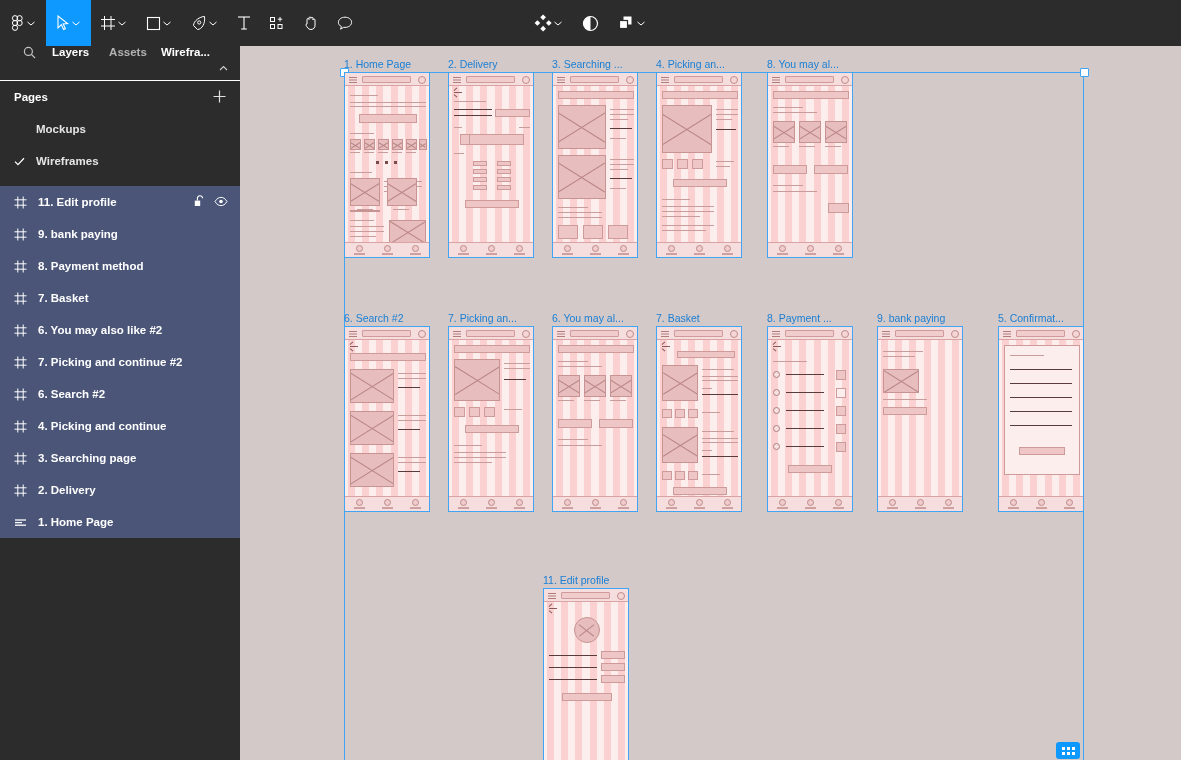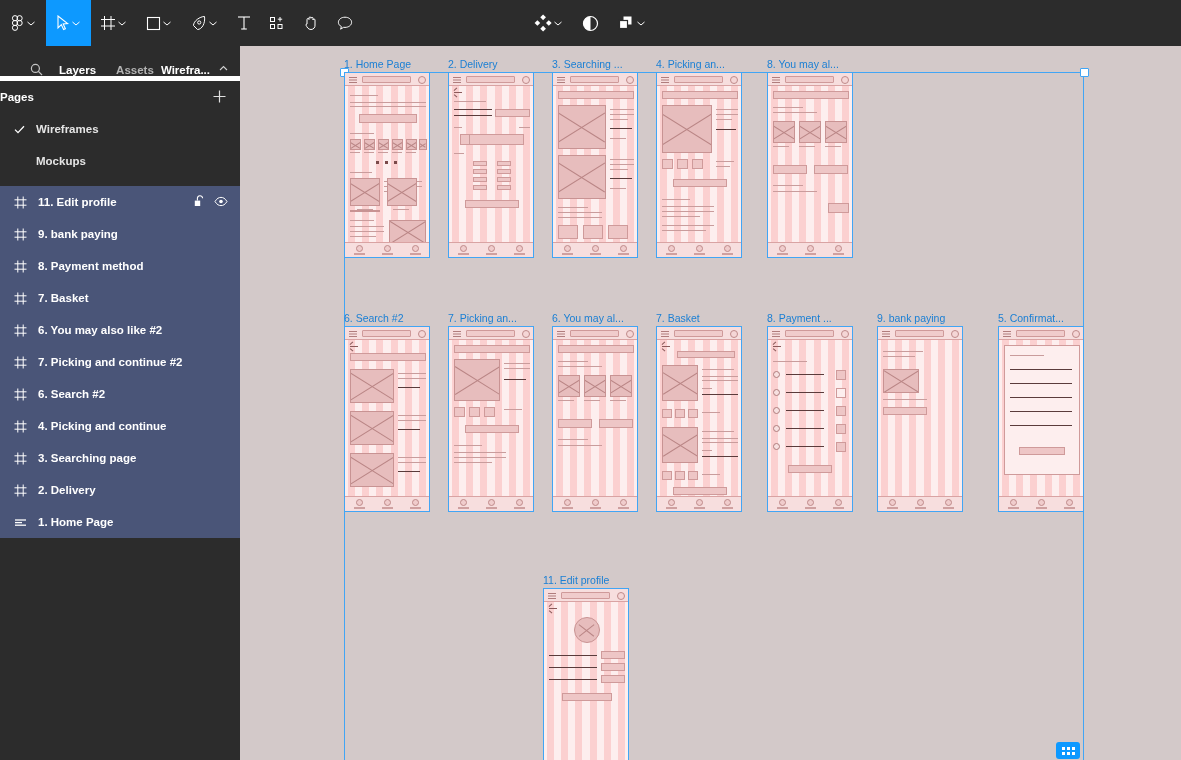--- a/index.html
+++ b/index.html
@@ -30,37 +30,37 @@
     display:flex; align-items:center; justify-content:center; pointer-events:none;
   }
   .tb-center .tb-btn { pointer-events:auto; }
 
   
   .sidebar {
     position:absolute; top:46px; left:0; width:240px; height:714px;
     background:#2c2c2c; z-index:30;
   }
   .panel-tabs {
-    height:35px; display:flex; align-items:flex-end; padding:0 30px;
-    border-bottom:5px solid #ffffff; position:relative;
+    height:35px; display:flex; align-items:flex-start; padding:0 23px;
+    border-bottom:1px solid #ffffff; position:relative;
   }
   .panel-tab {
     color:#b3b3b3; font-size:11.5px; font-weight:bold; margin-right:20px; cursor:default;
   }
   .panel-tab.active { color:#ffffff; }
   .search-ic { margin-right:16px; display:flex; align-items:center; }
   .wf-name {
     color:#ffffff; font-size:11.5px; font-weight:bold;
     position:absolute; right:30px; max-width:66px; overflow:hidden;
     white-space:nowrap; text-overflow:ellipsis;
   }
   .wf-caret { position:absolute; right:12px; top:11px; }
 
   .pages-head {
-    height:32px; display:flex; align-items:center; padding:0 0;
+    height:32px; display:flex; align-items:center; padding:0 14px;
     position:relative;
   }
   .pages-title { color:#ffffff; font-size:11.5px; font-weight:bold; }
   .plus-btn { position:absolute; right:12px; top:7px; cursor:default; }
 
   .page-row {
     height:32px; display:flex; align-items:center; padding-left:14px;
     color:#e5e5e5; font-size:11.5px; font-weight:bold; cursor:default;
   }
   .page-check { width:22px; display:flex; align-items:center; }
@@ -365,30 +365,30 @@
     <div class="pages-head">
       <span class="pages-title">Pages</span>
       <span class="plus-btn">
         <svg width="17" height="17" viewBox="0 0 17 17">
           <path d="M8.5 2.5 L8.5 14.5 M2.5 8.5 L14.5 8.5" stroke="#e0e0e0" stroke-width="1.2"></path>
         </svg>
       </span>
     </div>
 
     <div>
+      <div class="page-row nocheck">
+        <span class="page-lbl">Mockups</span>
+      </div>
       <div class="page-row">
         <span class="page-check">
           <svg width="11" height="9" viewBox="0 0 11 9">
               <path d="M1 4.6 L4 7.6 L10 1.2" fill="none" stroke="#fff" stroke-width="1.3"></path>
             </svg>
         </span>
         <span class="page-lbl">Wireframes</span>
-      </div>
-      <div class="page-row nocheck">
-        <span class="page-lbl">Mockups</span>
       </div>
     </div>
 
     <div class="pages-sep"></div>
 
     <div class="layer-list">
 
       <div class="layer-row">
         <span class="layer-ic">
           <svg width="13" height="13" viewBox="0 0 13 13">

